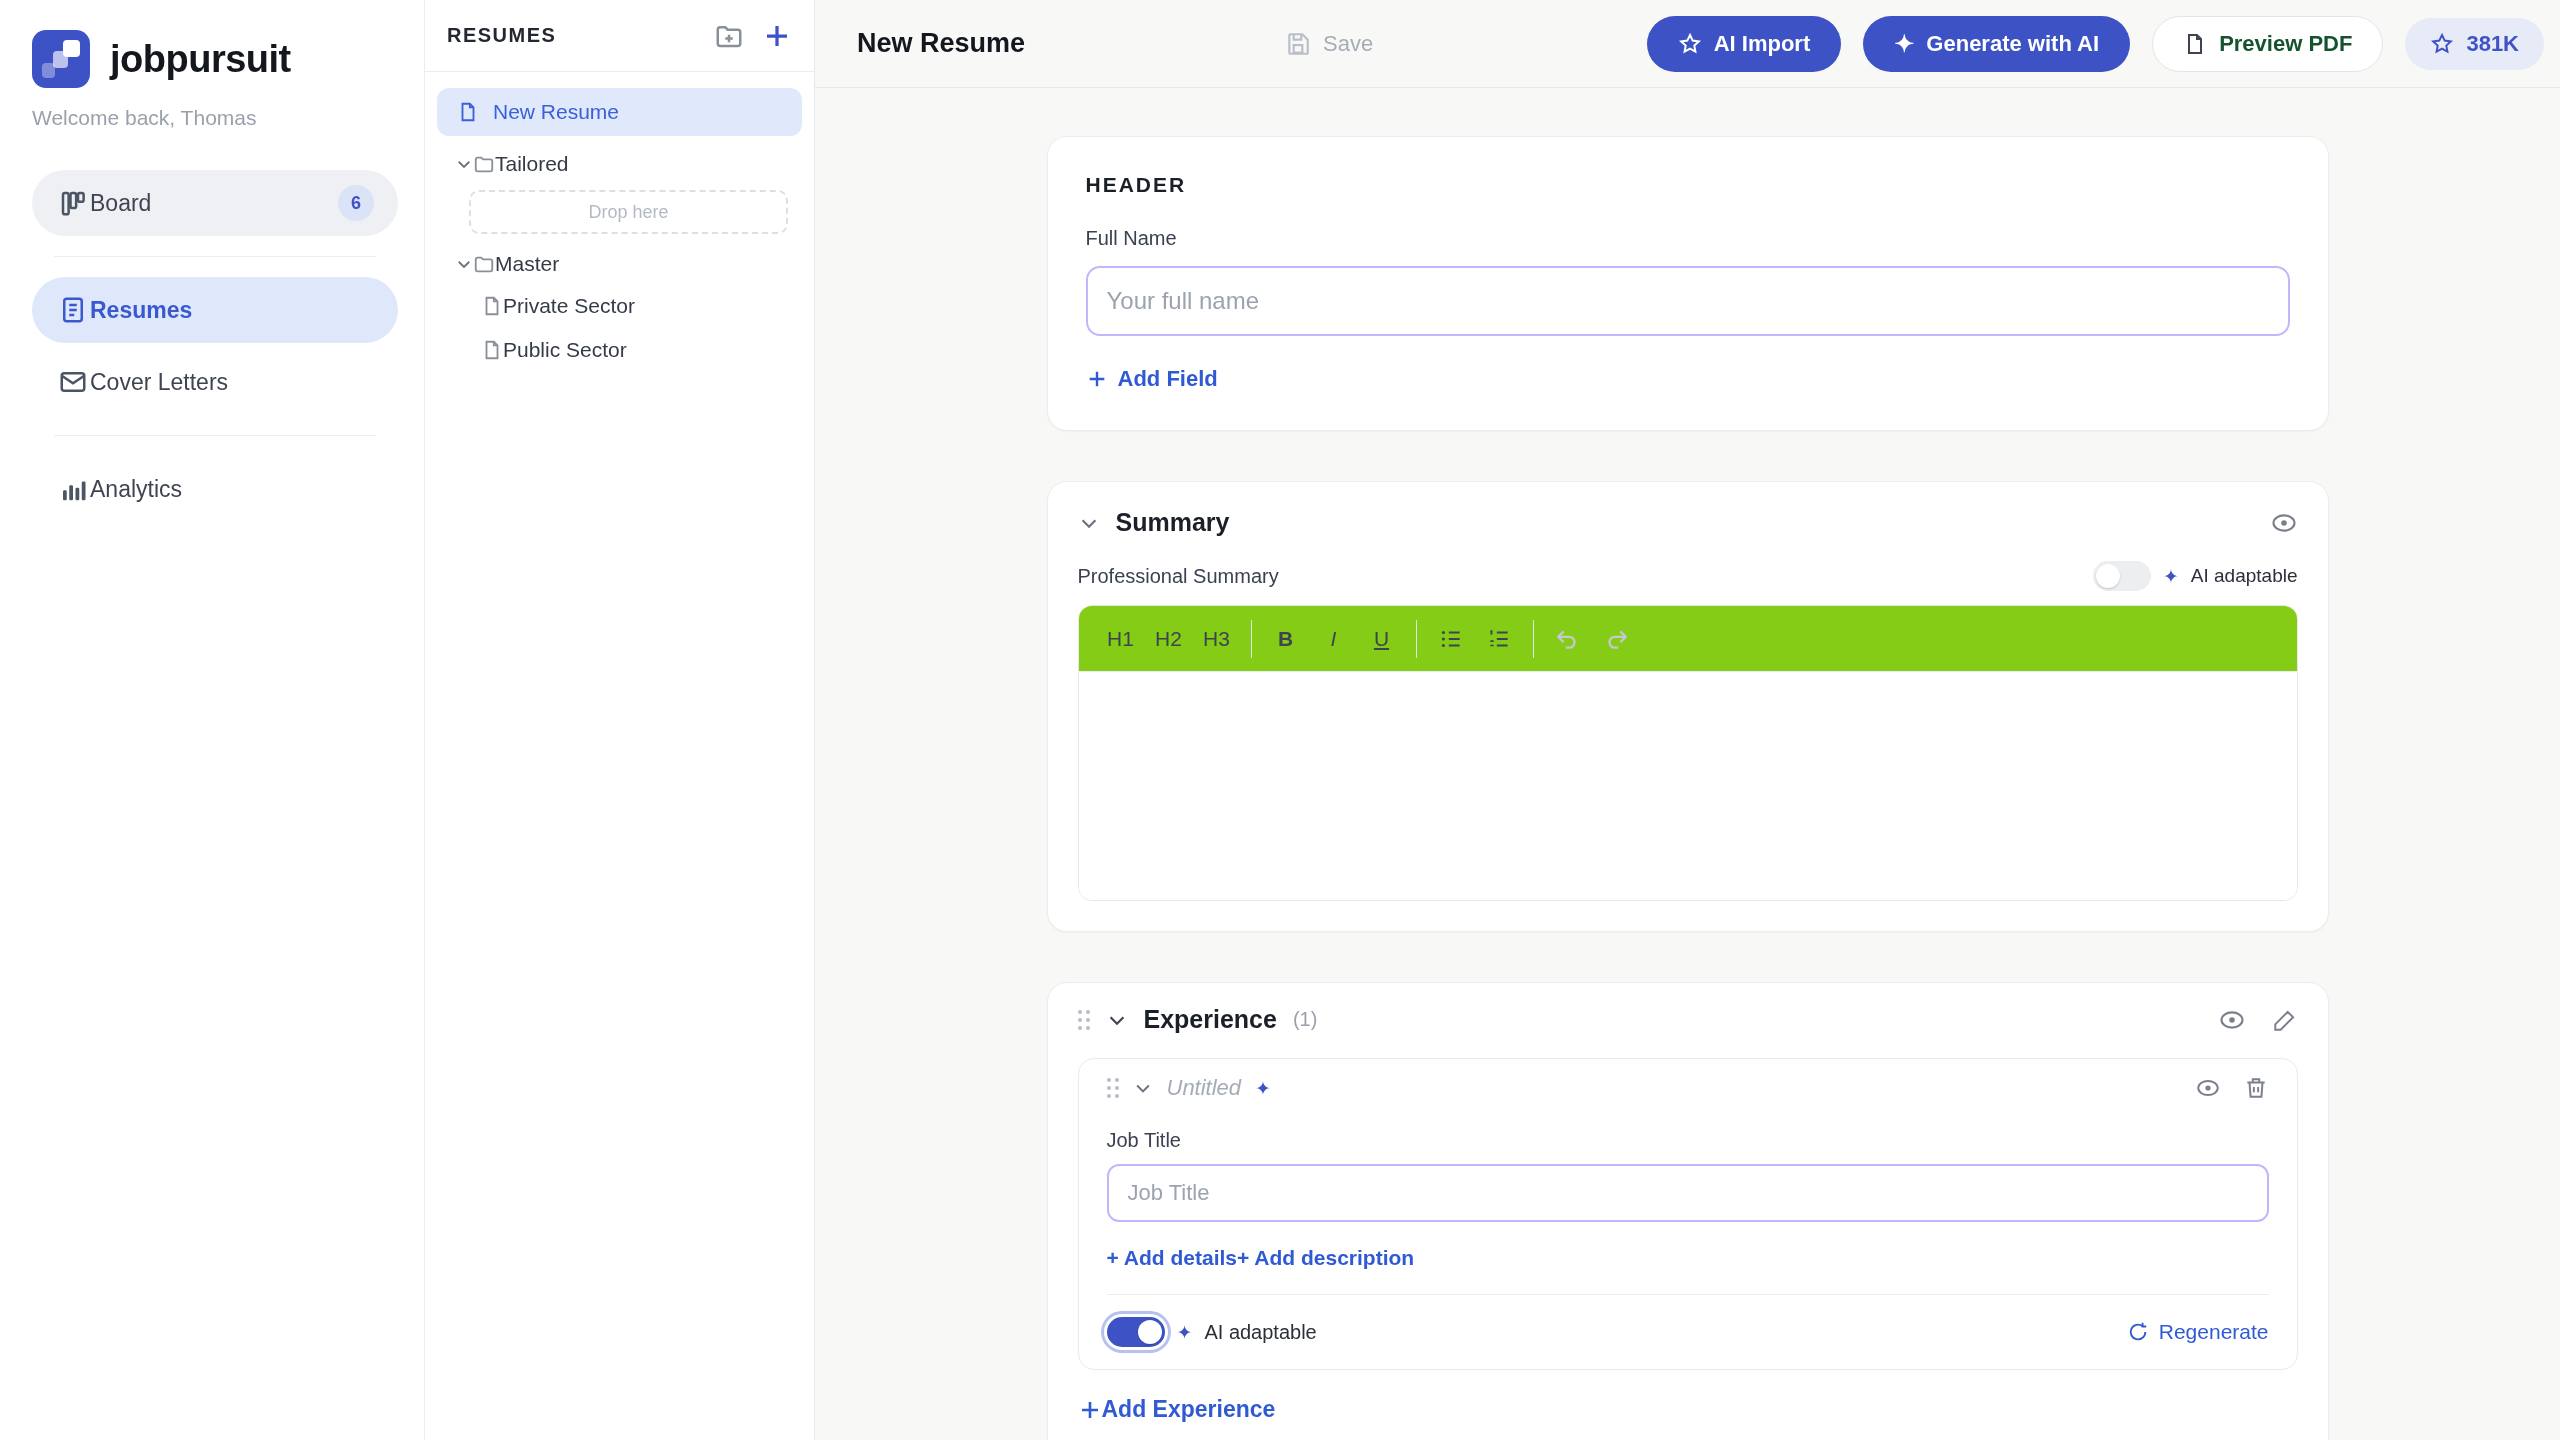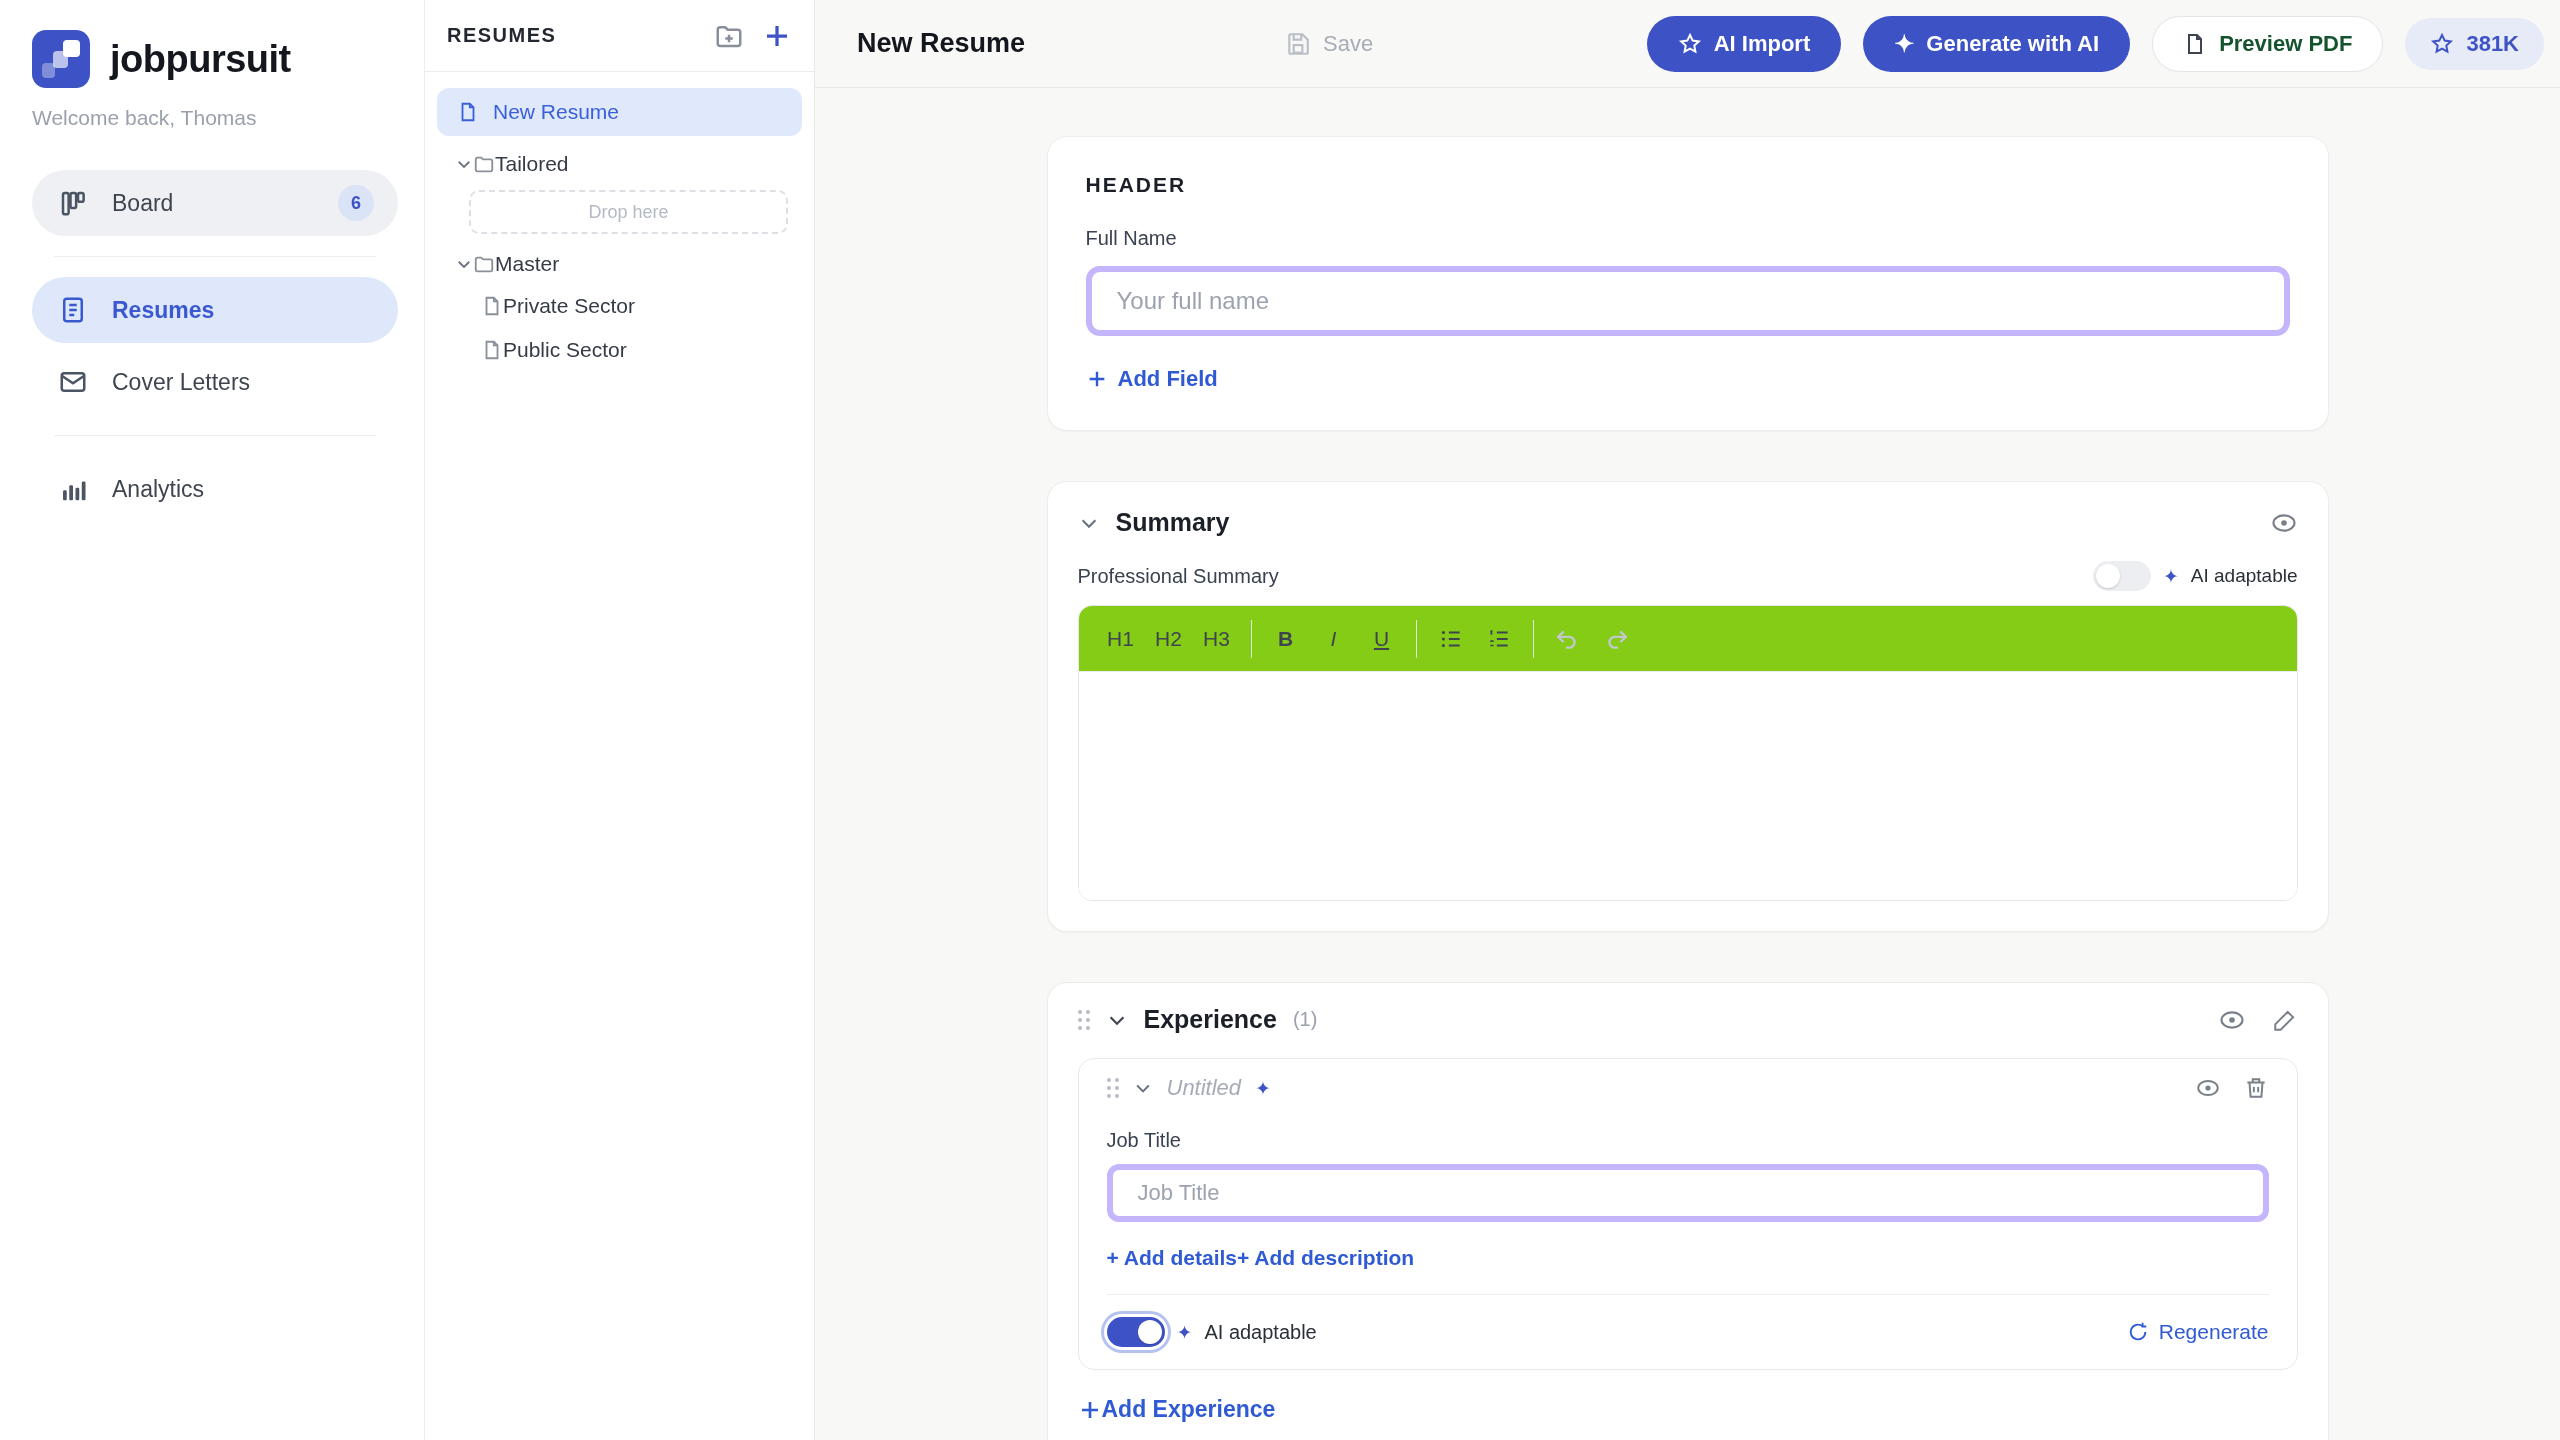--- a/index.html
+++ b/index.html
@@ -15,21 +15,21 @@
   
   .brand{display:flex;align-items:center;gap:20px}
   .logo{width:58px;height:58px;border-radius:14px;background:#3d52c5;position:relative;flex:0 0 auto}
   .logo .sq{position:absolute;background:#fff;border-radius:4px}
   .logo .sq.s1{width:13px;height:15px;left:10px;bottom:10px;opacity:.35}
   .logo .sq.s2{width:15px;height:17px;left:21px;bottom:20px;opacity:.65}
   .logo .sq.s3{width:17px;height:17px;right:10px;top:10px}
   .brand-name{font-size:38px;font-weight:bold;letter-spacing:-.5px;color:#14171e}
   .welcome{margin-top:18px;font-size:21px;color:#9aa1ac}
   .nav{margin-top:40px}
-  .nav-item{display:flex;align-items:center;gap:22px;height:66px;border-radius:999px;padding:0 24px;font-size:23px;color:#3f4550;cursor:pointer;margin-bottom:6px}
+  .nav-item{display:flex;align-items:center;height:66px;border-radius:999px;padding:0 24px;font-size:23px;color:#3f4550;cursor:pointer;margin-bottom:6px}
   .nav-item .nicon{width:34px;display:flex;justify-content:center}
   .nav-item.softbg{background:#eef0f4}
   .nav-item.active{background:#dee8fa;color:#3a58cf;font-weight:bold}
   .nav-badge{margin-left:auto;width:36px;height:36px;border-radius:50%;background:#dbe3f6;color:#3d53c6;font-size:18px;font-weight:bold;display:flex;align-items:center;justify-content:center}
   .nav-div{height:1px;background:#edeef1;margin:20px 22px}
 
   
   .panel-head{height:72px;display:flex;align-items:center;padding:0 22px;border-bottom:1px solid #ececee}
   .panel-title{font-size:20px;font-weight:bold;letter-spacing:1.5px;color:#23272f}
   .panel-actions{margin-left:auto;display:flex;align-items:center;gap:18px}
@@ -51,21 +51,21 @@
 
   
   .content{width:1282px;margin:0 auto;padding-top:48px}
   .card{background:#fff;border:1px solid #ededeb;border-radius:20px;box-shadow:0 1px 2px rgba(16,24,40,.04)}
   .card + .card{margin-top:50px}
 
   .hcard{padding:36px 38px}
   .hcard-title{font-size:21px;font-weight:bold;letter-spacing:2px;color:#1b1f27}
   .field-label{font-size:20px;color:#3a4150}
   .hcard .field-label{margin-top:30px}
-  .text-input{width:100%;height:70px;border:6px solid #c4b5fd;border-radius:14px;font-size:24px;padding:0 25px;color:#1b1f27;background:#fff;outline:none;font-family:"Liberation Sans",sans-serif}
+  .text-input{width:100%;height:70px;border:2px solid #c4b5fd;border-radius:14px;font-size:24px;padding:0 19px;color:#1b1f27;background:#fff;outline:none;font-family:"Liberation Sans",sans-serif}
   .text-input::placeholder{color:#9ca3af}
   .hcard .text-input{margin-top:16px}
   .add-link{display:inline-flex;align-items:center;gap:10px;font-size:22px;font-weight:bold;color:#2f5ad3;cursor:pointer}
   .hcard .add-link{margin-top:30px}
 
   .scard{padding:26px 30px 30px}
   .sec-head{display:flex;align-items:center;gap:16px}
   .sec-title{font-size:25px;font-weight:bold;color:#1b1f27}
   .sec-count{font-size:20px;color:#9aa1ac}
   .head-icons{margin-left:auto;display:flex;align-items:center;gap:26px}

